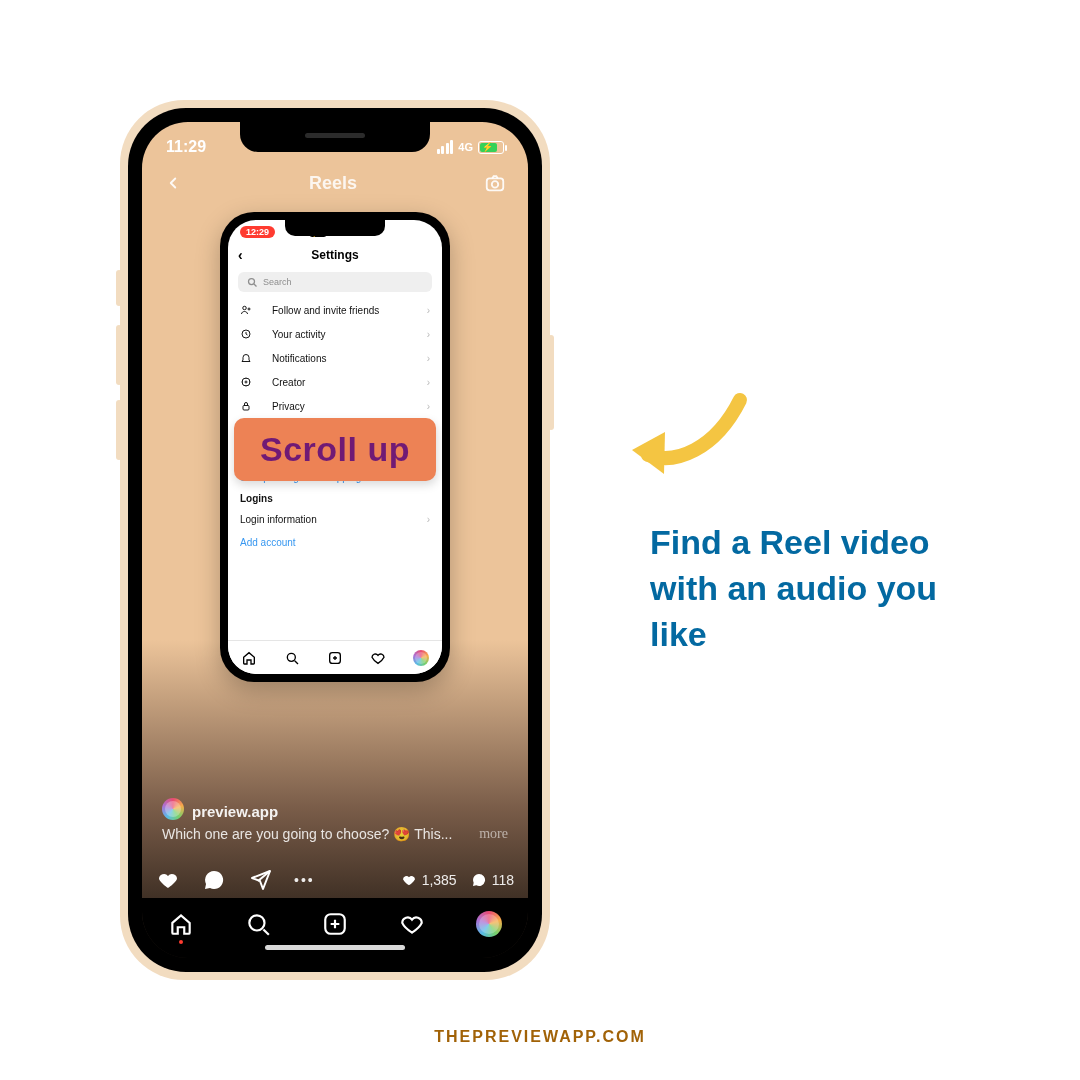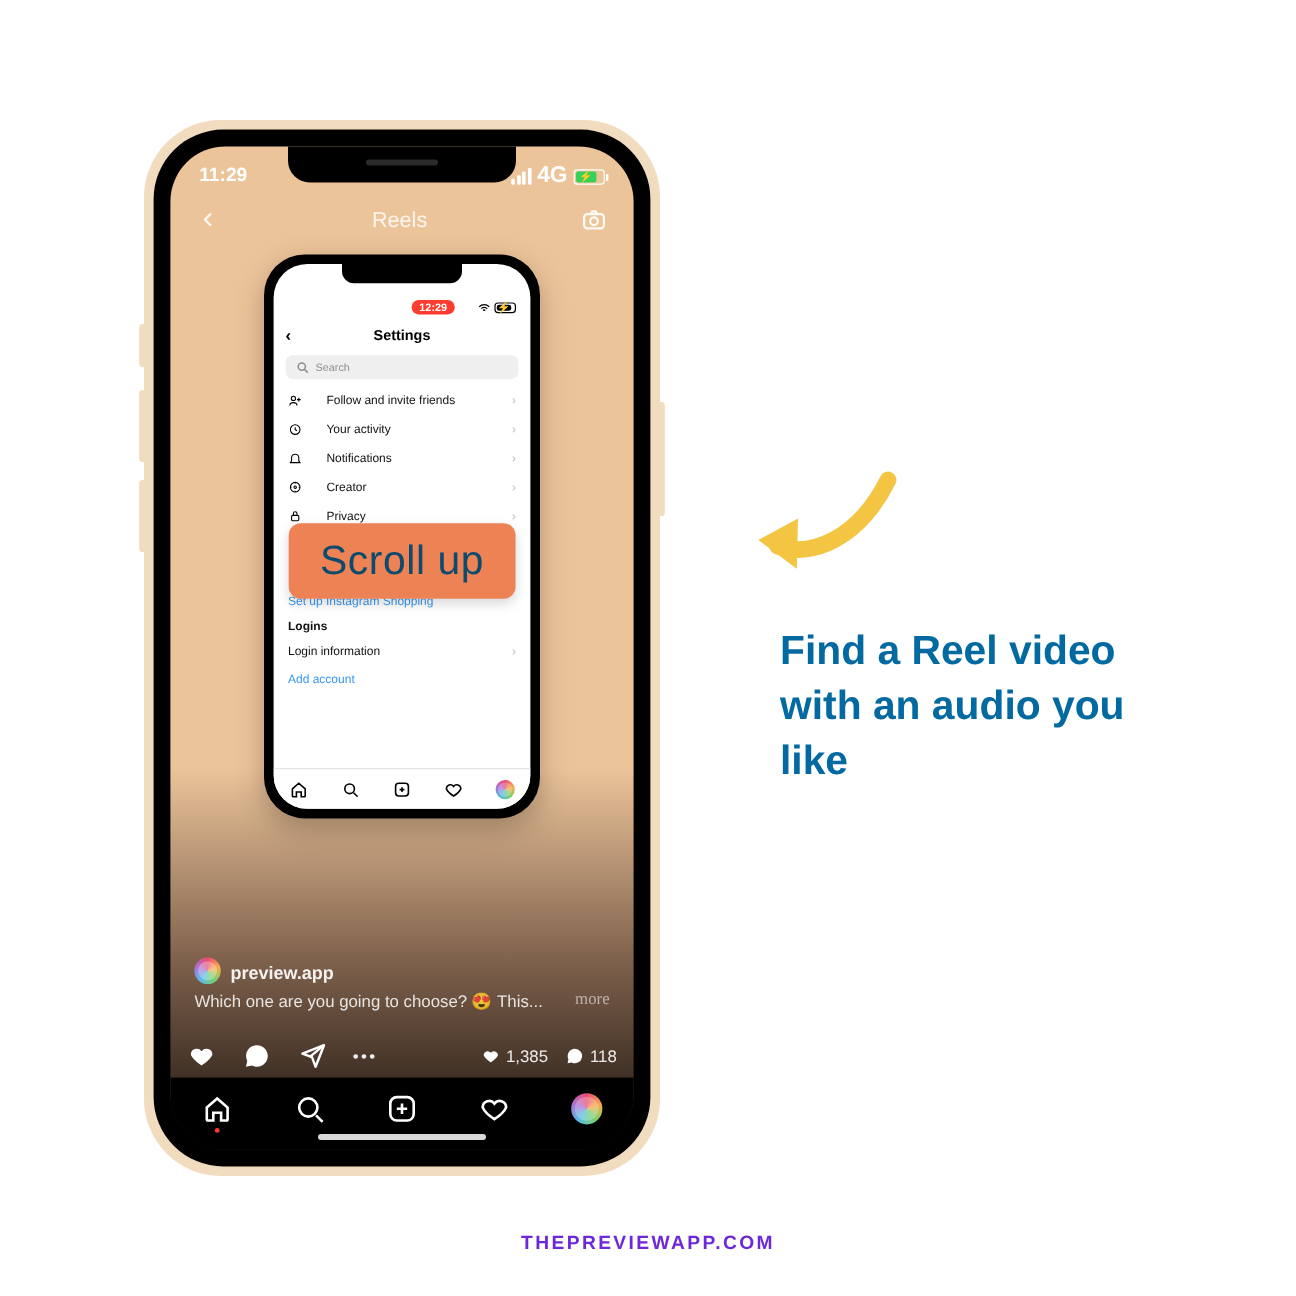--- a/index.html
+++ b/index.html
@@ -62,41 +62,41 @@
     width:140px; height:5px; background:#fff; border-radius:3px; opacity:.85;
   }
 
   
   .statusbar {
     display:flex; justify-content:space-between; align-items:center;
     padding: 10px 24px 0 24px;
     height:40px;
     font-weight:600; font-size:16px; color:#fff;
   }
-  .status-right { display:flex; align-items:center; gap:5px; font-size:19px;}
+  .status-right { display:flex; align-items:center; gap:5px; font-size:11px;}
   .signal-bars{display:inline-flex;align-items:flex-end;gap:1.5px;}
   .signal-bars span{display:block;width:3px;background:#fff;border-radius:1px;}
   .signal-bars span:nth-child(1){height:5px;}
   .signal-bars span:nth-child(2){height:8px;}
   .signal-bars span:nth-child(3){height:11px;}
   .signal-bars span:nth-child(4){height:14px;}
   .battery{
     width:26px;height:13px;border:1.5px solid #fff;border-radius:3px;position:relative;
   }
   .battery::after{content:"";position:absolute;right:-4px;top:3px;width:2.5px;height:6px;background:#fff;border-radius:1px;}
   .battery-fill{position:absolute;left:1px;top:1px;bottom:1px;width:70%;background:#35d158;border-radius:2px;display:flex;align-items:center;justify-content:center;}
   .battery-fill::before{content:"⚡";font-size:9px;color:#fff;line-height:1;}
 
   
   .reels-header{
     display:flex; align-items:center; justify-content:space-between;
     padding: 10px 22px 8px 22px;
     color: rgba(255,255,255,0.85);
   }
-  .reels-header .title{font-weight:400; font-size:18px;}
+  .reels-header .title{font-weight:700; font-size:18px;}
 
   
   .reel-content{
     position:relative;
     height: 620px;
   }
   .inner-phone{
     position:absolute;
     left:50%; top:10px; transform:translateX(-50%);
     width: 230px; height: 470px;
@@ -106,22 +106,22 @@
   .inner-screen{
     position:absolute; left:8px; right:8px; top:8px; bottom:8px;
     background:#fff; border-radius:28px; overflow:hidden;
     color:#000; font-size:10px;
   }
   .inner-notch{
     position:absolute; top:8px; left:50%; transform:translateX(-50%);
     width:100px; height:16px; background:#000; border-radius:0 0 10px 10px; z-index:5;
   }
   .inner-status{
-    display:flex; justify-content:flex-end; align-items:center;
-    padding:4px 12px 2px 12px; height:22px; font-size:9px; font-weight:600;margin-top:24px;
+    display:flex; justify-content:flex-start; align-items:center;
+    padding:4px 12px 2px 12px; height:22px; font-size:9px; font-weight:600;
   }
   .time-pill{background:#ff3b30;color:#fff;border-radius:9px;padding:1px 6px;}
   .inner-header{
     display:flex; align-items:center; justify-content:center;
     position:relative; height:26px; font-weight:600; font-size:12px;
   }
   .inner-back-sm{position:absolute;left:10px;font-size:14px;color:#000;}
   .search{
     margin: 4px 10px; height:20px; background:#efefef; border-radius:6px; color:#8e8e8e; font-size:9px;
     display:flex; align-items:center; padding:0 8px; gap:5px;
@@ -140,22 +140,22 @@
     display:flex; align-items:center; justify-content:space-around;
     font-size:14px; color:#111;
   }
   .inner-avatar{width:16px;height:16px;border-radius:50%;background:conic-gradient(#e94b72,#f6ad4a,#75d06c,#59bce6,#aa72d6,#e94b72);position:relative;}
   .inner-avatar::after{content:"";position:absolute;inset:2px;border-radius:50%;background:#fff;opacity:.25;}
   .mini-icon{width:12px;height:12px;display:inline-block;}
   svg{display:block;}
 
   
   .scroll-badge{
-    position:absolute; left:50%; top:234px; transform:translateX(-50%);
-    background:#ed8255; color:#0c4a6e; font-weight:400;
+    position:absolute; left:50%; top:216px; transform:translateX(-50%);
+    background:#ed8255; color:#701a75; font-weight:700;
     font-size:34px; padding:12px 26px; border-radius:10px;
     letter-spacing:.5px;
     box-shadow:0 4px 10px rgba(0,0,0,.15);
     white-space:nowrap;
   }
 
   
   .reel-meta{
     position:absolute; left:20px; right:20px; bottom:110px;
     color:rgba(255,255,255,0.92);
@@ -201,21 +201,21 @@
     width:330px;
     font-size:34px;
     font-weight:700;
     color:#0369a1;
     line-height:1.35;
   }
   .watermark{
     position:absolute;
     bottom:34px; left:0; right:0;
     text-align:center;
-    color:#6d28d9;
+    color:#a16207;
     font-weight:700;
     letter-spacing:2px;
     font-size:16px;
   }
 </style>
 </head>
 <body>
 
 <div class="phone-outer">
   <div class="side-btn l1"></div>

